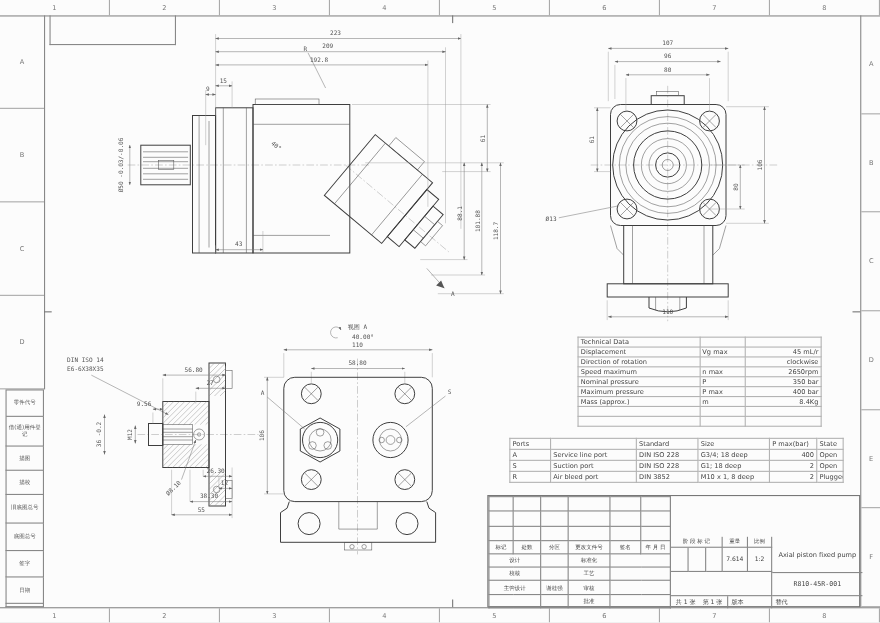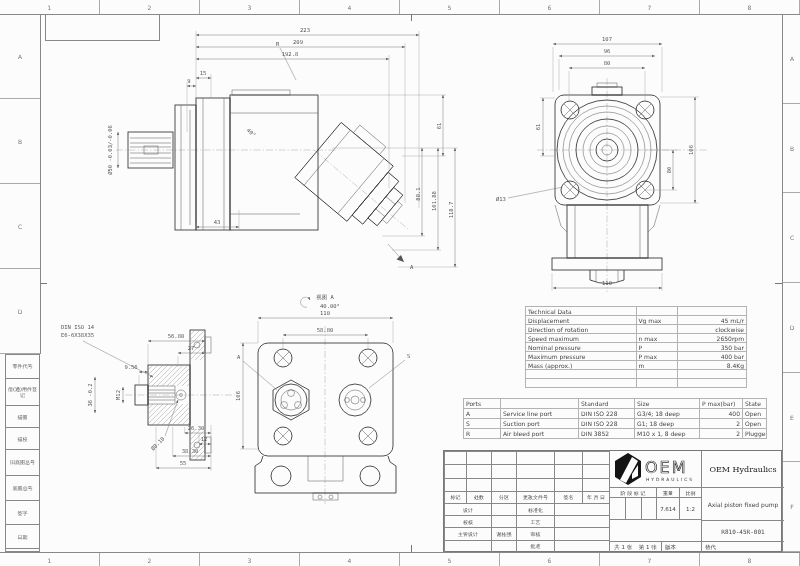--- a/index.html
+++ b/index.html
@@ -529,32 +529,20 @@
           <td colspan="2"></td>
           <td></td>
           <td>批准</td>
           <td colspan="2"></td>
         </tr>
       </tbody>
         </table>
     </div>
     <div class="tb-right">
 
-      <div class="cellabs" style="left:0;top:0;width:92px;height:37px;">
-        <svg width="88" height="34" viewBox="0 0 88 34" style="position:static;">
-          <g>
-            <polygon points="16,1 29,9 29,25 16,33 3,25 3,9" fill="#141414"></polygon>
-            <polygon points="8,28 20,5 26,9 14,31" fill="#fdfdfd"></polygon>
-            <polygon points="20,22 26,13 26,24 20,27" fill="#fdfdfd"></polygon>
-          </g>
-          <text x="33" y="21" font-size="16" letter-spacing="2" fill="#fdfdfd" stroke="#333" stroke-width="0.7" font-family="DejaVu Sans, sans-serif">OEM</text>
-          <text x="34" y="29" font-size="4.4" letter-spacing="2" fill="#333" font-family="DejaVu Sans, sans-serif">HYDRAULICS</text>
-        </svg>
-      </div>
-      <div class="cellabs company-name" style="left:92px;top:0;width:82px;height:37px;border-right:none;">OEM Hydraulics</div>
 
       <div class="cellabs" style="left:0;top:37px;width:47px;height:10px;font-size:5px;">阶 段 标 记</div>
       <div class="cellabs" style="left:47px;top:37px;width:23px;height:10px;font-size:5px;">重量</div>
       <div class="cellabs" style="left:70px;top:37px;width:22px;height:10px;font-size:5px;">比例</div>
       <div class="cellabs" style="left:0;top:47px;width:16px;height:22px;"></div>
       <div class="cellabs" style="left:16px;top:47px;width:16px;height:22px;"></div>
       <div class="cellabs" style="left:32px;top:47px;width:15px;height:22px;"></div>
       <div class="cellabs" style="left:47px;top:47px;width:23px;height:22px;">7.614</div>
       <div class="cellabs" style="left:70px;top:47px;width:22px;height:22px;">1:2</div>
       <div class="cellabs" style="left:0;top:69px;width:92px;height:22px;"></div>

